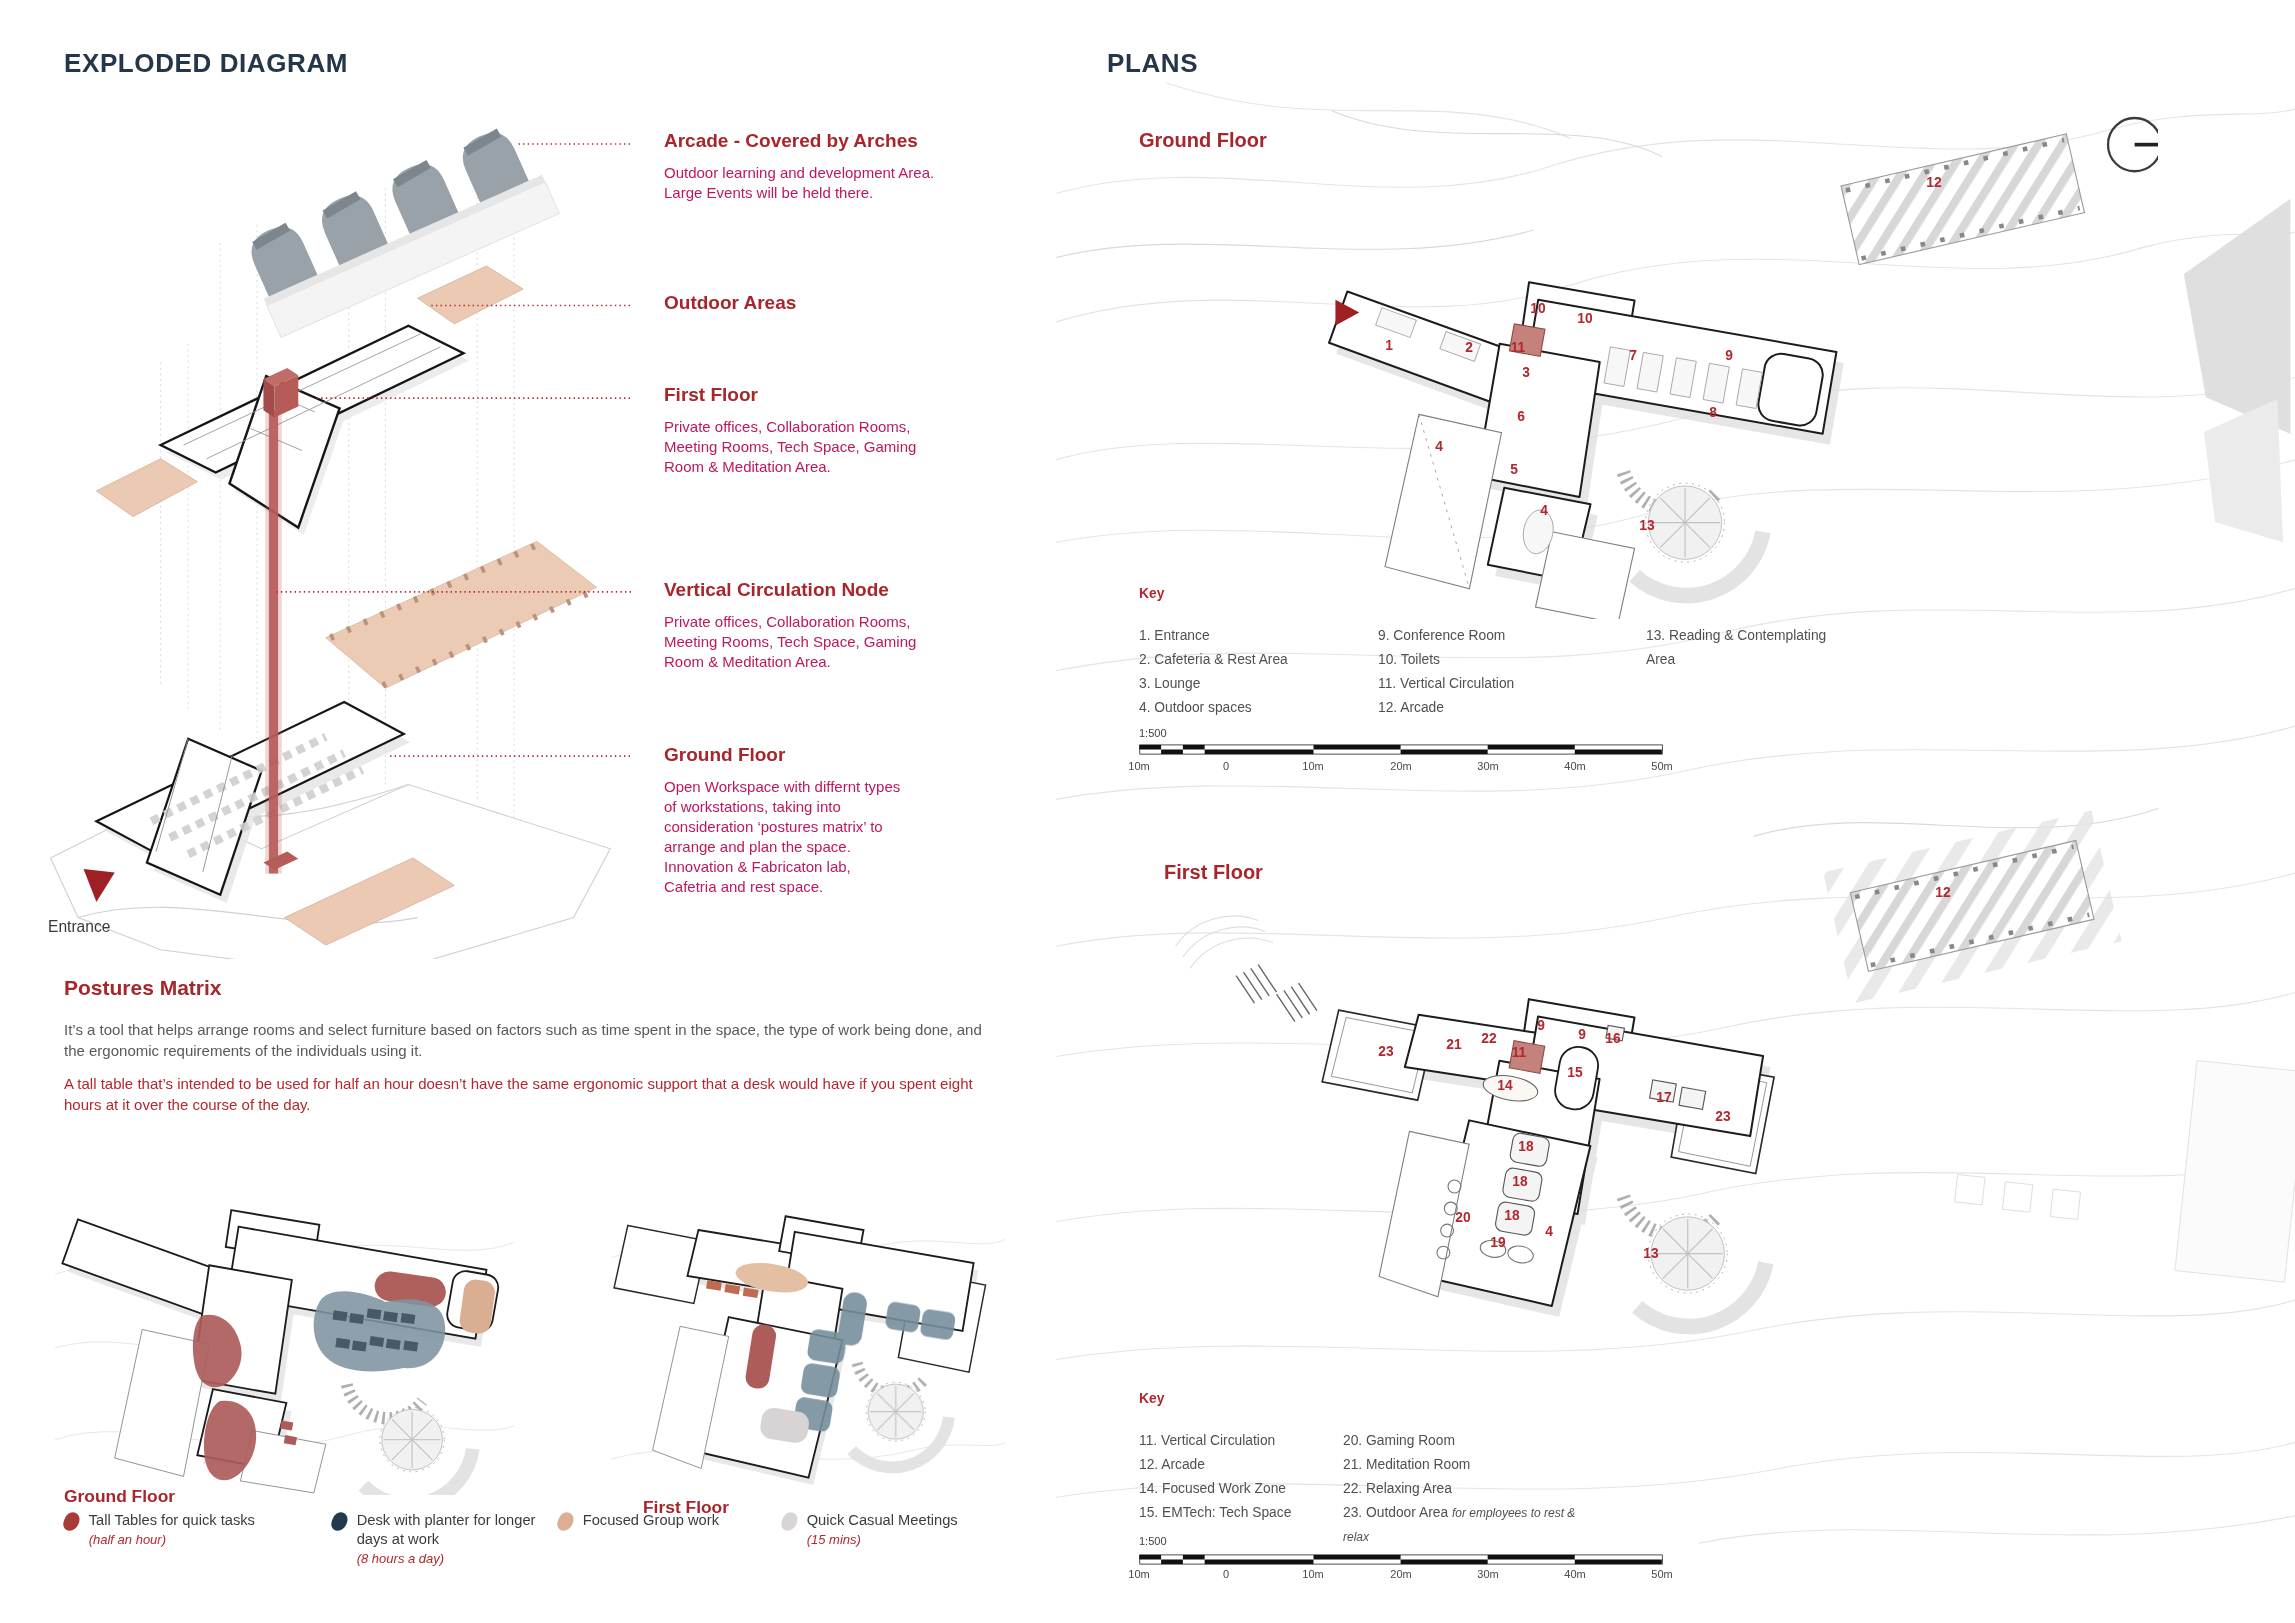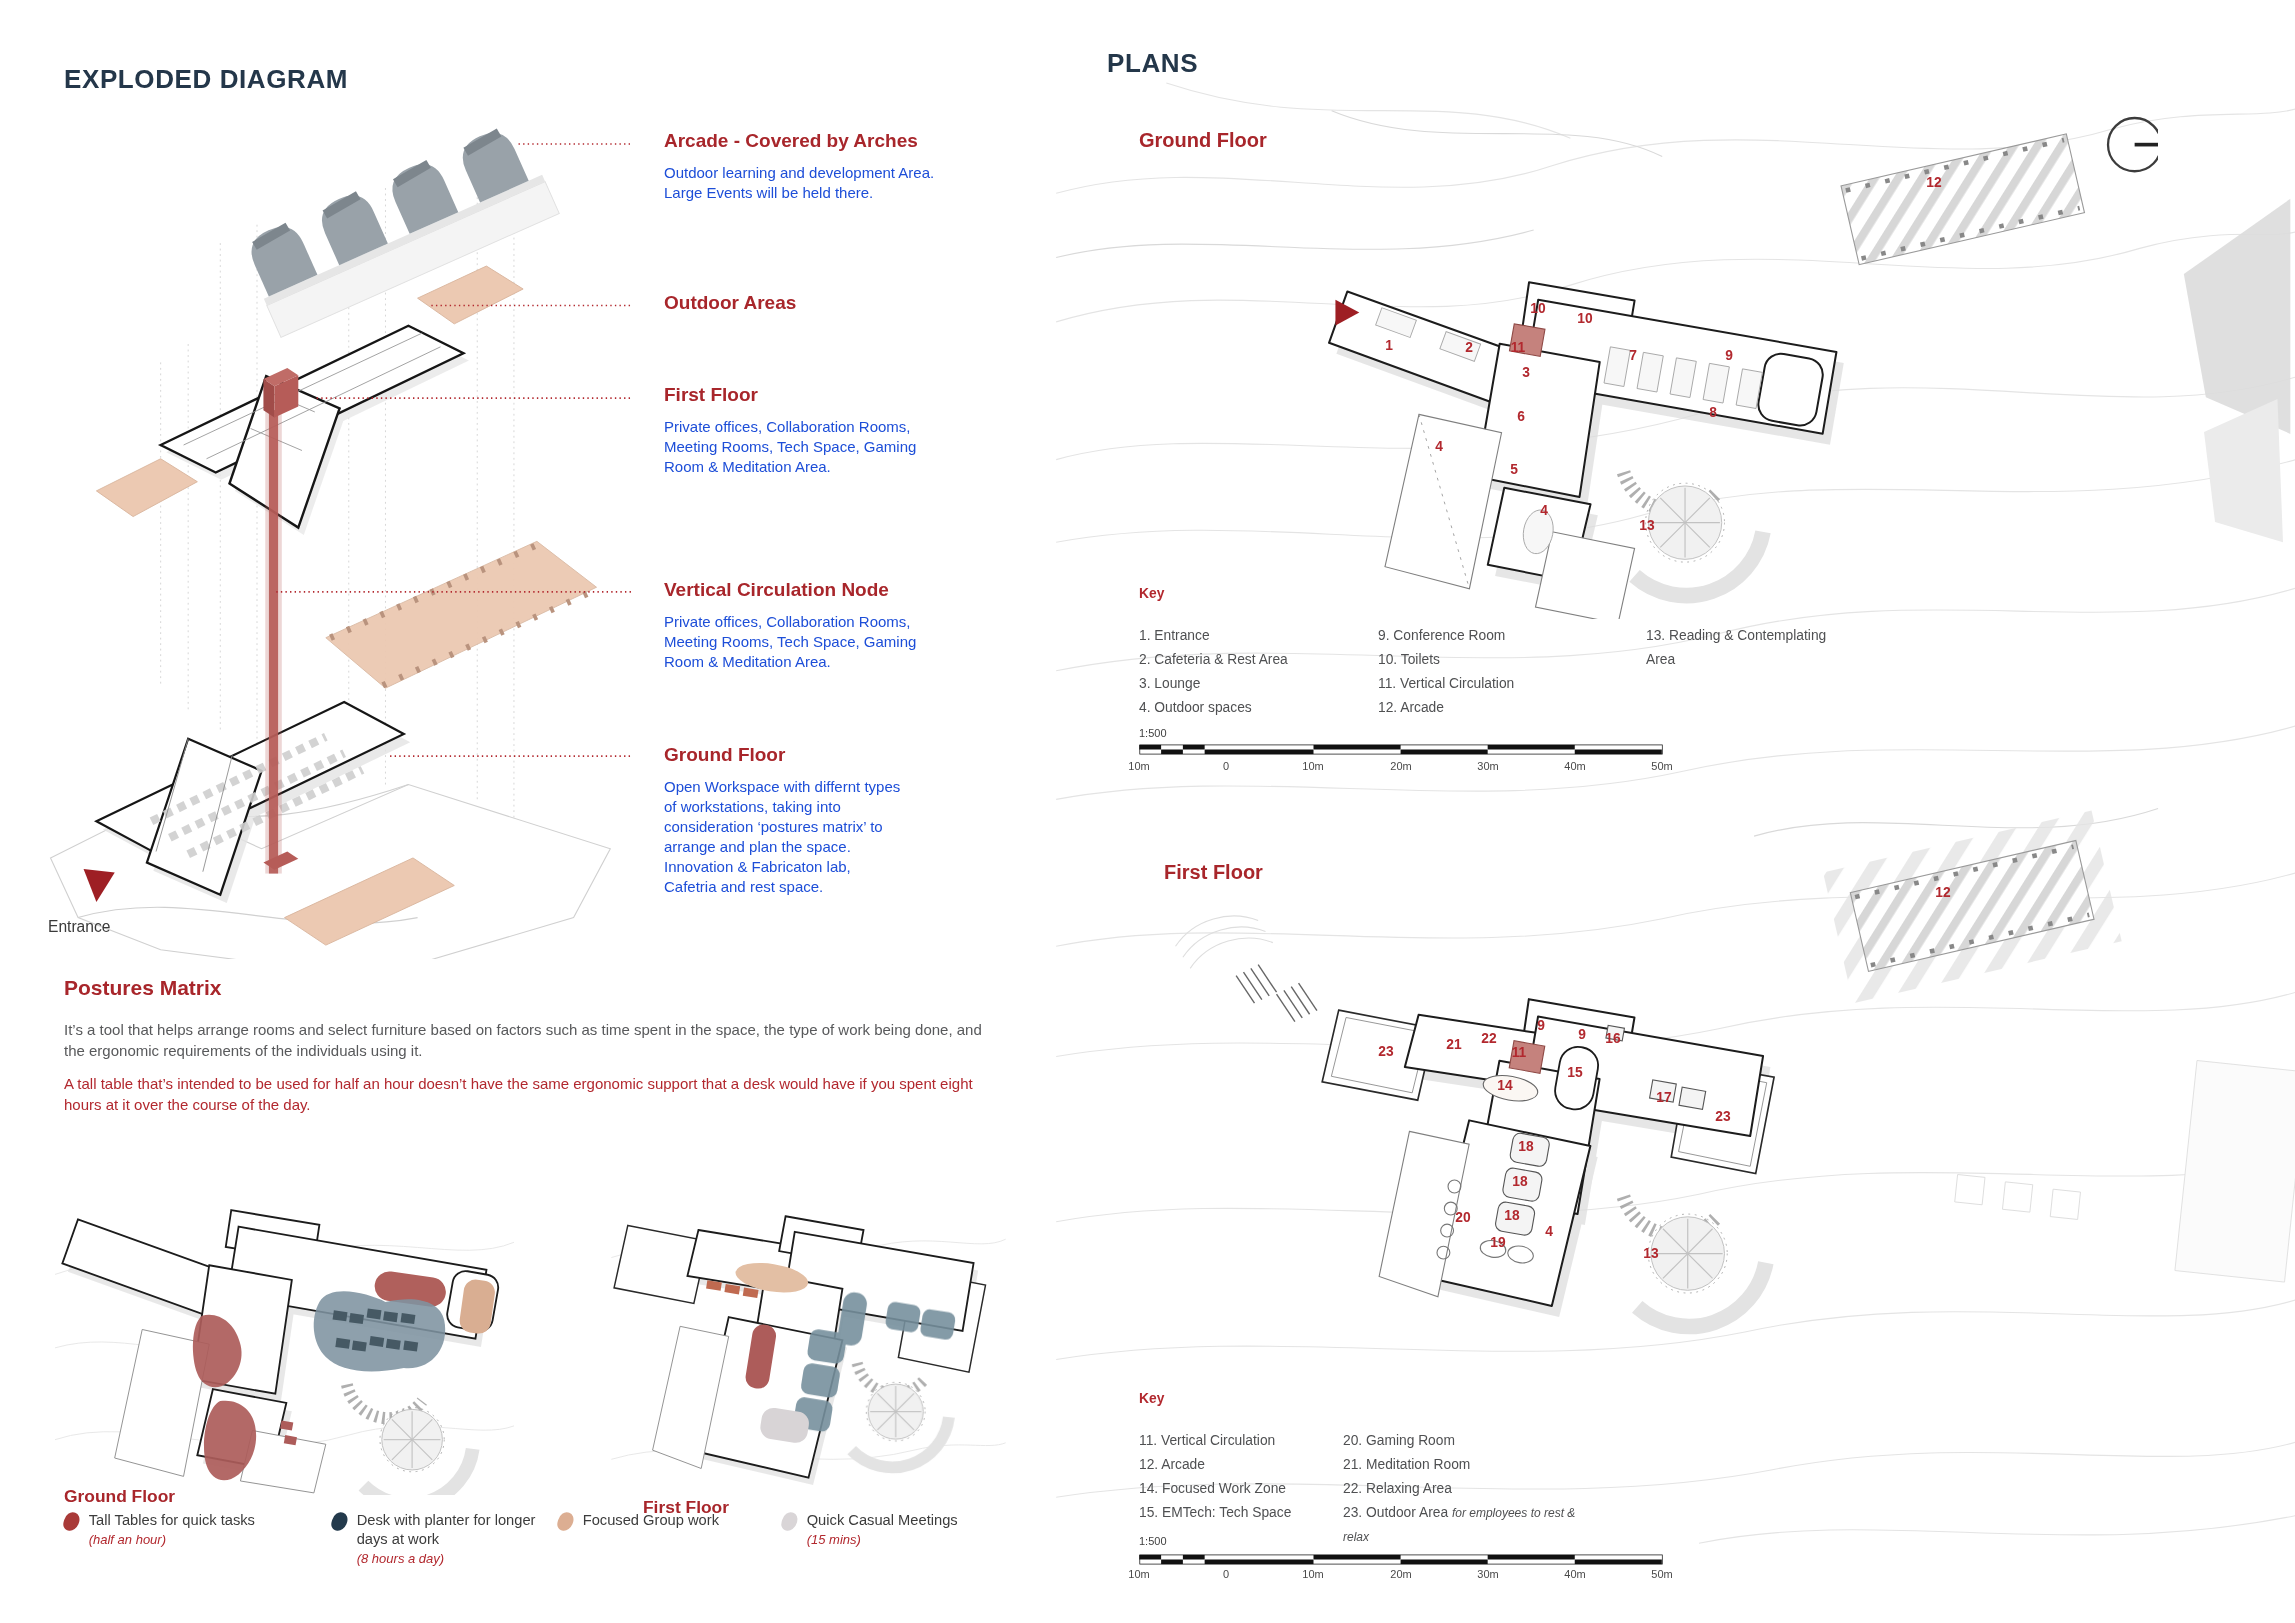--- a/index.html
+++ b/index.html
@@ -2,21 +2,21 @@
 <html style="font-size:14.7px"><head>
 <meta charset="utf-8">
 <style>
   html,body{margin:0;padding:0;background:#ffffff;}
   .board{position:relative;width:2296px;height:1624px;background:#ffffff;overflow:hidden;
          font-family:"Liberation Sans",sans-serif;color:#3c3c3c;}
   .abs{position:absolute;}
   .sec-title{font-size:26px;font-weight:bold;color:#24374a;letter-spacing:0.6px;}
   .callout{position:absolute;left:640px;width:312px;margin-left:24px;}
   .callout-title{font-size:19px;font-weight:bold;color:#a8262b;}
-  .callout-desc{font-size:15px;color:#1d4ed8;line-height:1.34;margin-top:11px;}
+  .callout-desc{font-size:15px;color:#be185d;line-height:1.34;margin-top:11px;}
   .entrance-label{font-size:15.6px;color:#3a3a3a;}
   .pm-title{font-size:21px;font-weight:bold;color:#a8262b;}
   .pm-body{font-size:15px;color:#58595b;line-height:1.4;width:932px;}
   .pm-highlight{font-size:15px;color:#b2282e;line-height:1.4;width:932px;}
   .mini-caption{font-size:17.4px;font-weight:bold;color:#a8262b;}
   .plan-head{font-size:20px;font-weight:bold;color:#a8262b;}
   .key-title{font-size:13.8px;font-weight:bold;color:#b2282e;}
   .key-wrap{display:flex;}
   .key-col{line-height:24px;font-size:13.8px;color:#4f5052;}
   .kw-g .key-col:nth-child(1){width:239px;}
@@ -37,21 +37,21 @@
   .leg-item:nth-child(3){width:224px;}
   .leg-swatch{flex:0 0 14.7px;width:14.7px;height:19px;border-radius:55% 45% 60% 40%;transform:rotate(16deg);margin-right:10px;margin-top:0.9px;}
   .leg-label{line-height:1.3;max-width:184px;}
   .leg-note{color:#b2282e;font-style:italic;font-size:13px;margin-top:1.8px;}
 </style>
 </head>
 <body>
 
 <div class="board">
 
-  <div class="abs sec-title" style="left:64px;top:64px;text-align:center;">EXPLODED DIAGRAM</div>
+  <div class="abs sec-title" style="left:64px;top:48px;text-align:center;">EXPLODED DIAGRAM</div>
 
   <svg class="abs" style="left:23px;top:87px;" width="624" height="872" viewBox="0 0 680 950">
 
     <g stroke="#d3d3d3" stroke-width="1" stroke-dasharray="2 4">
       <line x1="215" y1="170" x2="215" y2="700"></line>
         <line x1="255" y1="150" x2="255" y2="720"></line>
       <line x1="355" y1="120" x2="355" y2="740"></line>
         <line x1="395" y1="110" x2="395" y2="760"></line>
       <line x1="495" y1="90" x2="495" y2="780"></line>
         <line x1="535" y1="80" x2="535" y2="800"></line>

